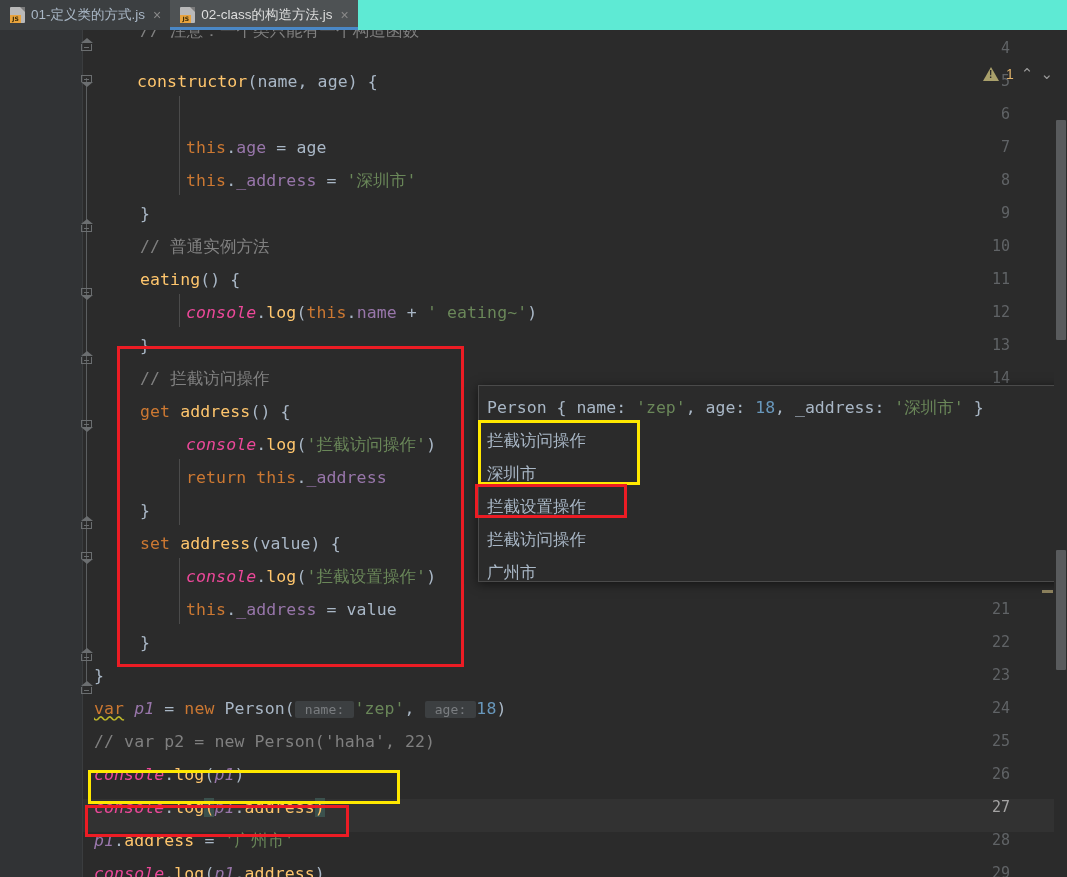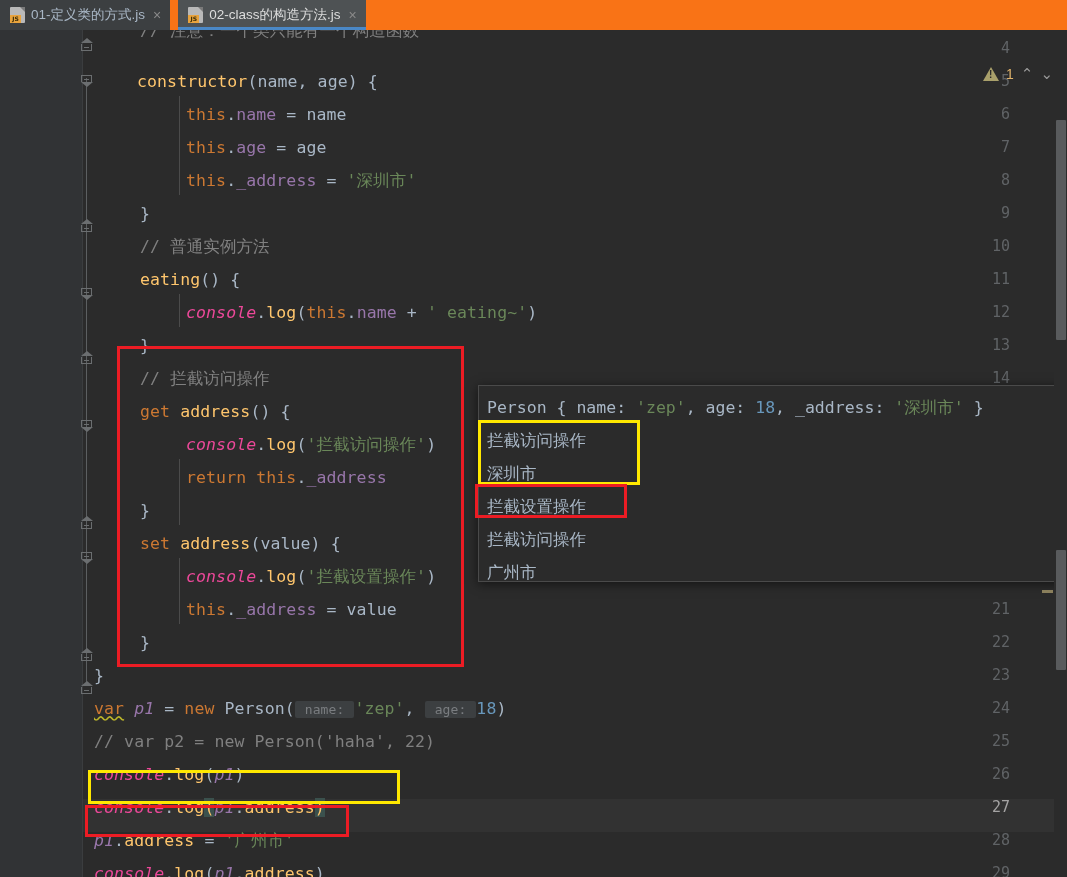--- a/index.html
+++ b/index.html
@@ -7,22 +7,22 @@
     width: 1067px; height: 877px;
     background: #2b2b2b;
     font-family: "DejaVu Sans Mono", "Liberation Mono", monospace;
     overflow: hidden;
   }
 
   
   #tabbar {
     position: absolute; top: 0; left: 0;
     width: 1067px; height: 30px;
-    background: #f97316;
-    display: flex; align-items: stretch; gap: 8px;
+    background: #5eead4;
+    display: flex; align-items: stretch;
   }
   .tab {
     display: flex; align-items: center;
     padding: 0 9px 0 10px;
     gap: 6px;
     font-family: "Liberation Sans", sans-serif;
     font-size: 13.5px;
     color: #a9b7c6;
     position: relative;
     cursor: default;
@@ -327,21 +327,20 @@
 
     <div class="iguide" style="left:96px; top:66px;  height:99px;"></div>
     <div class="iguide" style="left:96px; top:264px; height:33px;"></div>
     <div class="iguide" style="left:96px; top:429px; height:66px;"></div>
     <div class="iguide" style="left:96px; top:528px; height:66px;"></div>
 
     <div class="line" style="top:-16px; left:57px;"><span class="cmt">// 注意：一个类只能有一个构造函数</span></div>
 
     <div class="line" style="top:35px; left:54px;"><span class="fn">constructor</span><span class="plain">(</span><span class="plain">name, age</span><span class="plain">) {</span></div>
 
-    <div class="line" style="top:68px; left:103px;"><span class="this">this</span><span class="plain">.</span><span class="fld">name</span><span class="plain"> = name</span></div>
 
     <div class="line" style="top:101px; left:103px;"><span class="this">this</span><span class="plain">.</span><span class="fld">age</span><span class="plain"> = age</span></div>
 
     <div class="line" style="top:134px; left:103px;"><span class="this">this</span><span class="plain">.</span><span class="fld">_address</span><span class="plain"> = </span><span class="str">'深圳市'</span></div>
 
     <div class="line" style="top:167px; left:57px;"><span class="plain">}</span></div>
 
     <div class="line" style="top:200px; left:57px;"><span class="cmt">// 普通实例方法</span></div>
 
     <div class="line" style="top:233px; left:57px;"><span class="fn">eating</span><span class="plain">() {</span></div>

